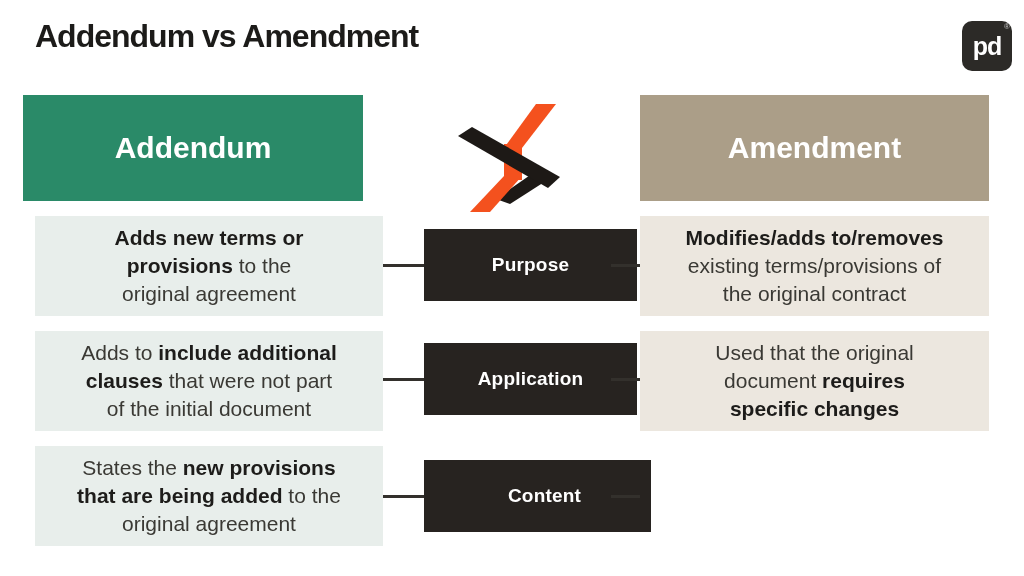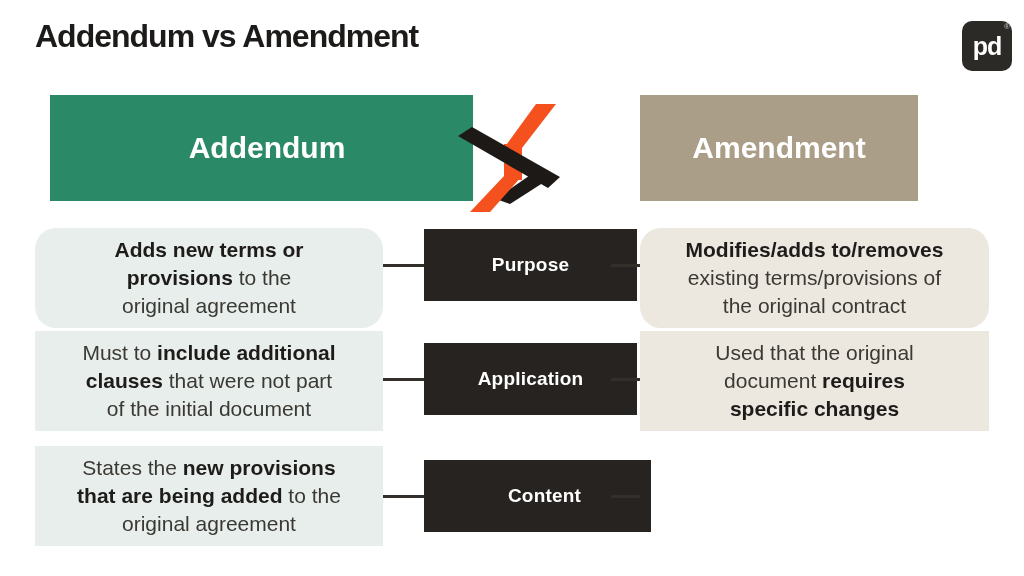--- a/index.html
+++ b/index.html
@@ -19,31 +19,31 @@
   .brand-badge .pd{
     color:#ffffff;font-size:25px;font-weight:700;letter-spacing:-1px;
   }
   .brand-badge .reg{
     position:absolute;top:1px;right:2px;font-size:8px;color:#c9c9c9;font-weight:400;
   }
   .col-header{
     position:absolute;top:95px;height:106px;display:flex;align-items:center;
     justify-content:center;color:#ffffff;font-size:30px;font-weight:700;
   }
-  .col-header.left{left:50px;width:412px;background:var(--left-header-bg,#2a8a68);padding-left:11px;}
-  .col-header.right{left:640px;width:278px;background:var(--right-header-bg,#ab9e88);}
+  .col-header.left{left:23px;width:340px;background:var(--left-header-bg,#2a8a68);}
+  .col-header.right{left:640px;width:349px;background:var(--right-header-bg,#ab9e88);}
   .row-box{
     position:absolute;height:100px;display:flex;align-items:center;justify-content:center;
     text-align:center;font-size:21px;line-height:1.32;color:#3a3934;
     white-space:pre-line;padding:0 12px;box-sizing:border-box;
   }
   .row-box b{color:#1d1c1a;}
   .row-box.left{left:35px;width:348px;background:var(--left-row-bg,#e8eeeb);}
   .row-box.right{left:640px;width:349px;background:var(--right-row-bg,#ece7df);justify-content:center;}
-  .r1{top:228px;border-radius:21px;} .r2{top:331px;} .r3{top:446px;}
+  .r1{top:216px;} .r2{top:331px;} .r3{top:446px;}
   .label-box{
     position:absolute;left:424px;width:213px;height:72px;
     background:var(--label-box-bg,#272320);color:#ffffff;
     display:flex;align-items:center;justify-content:center;
     font-size:19px;font-weight:700;letter-spacing:.2px;
   }
   .lb1{top:229px;} .lb2{top:343px;} .lb3{top:460px;padding-left:14px;}
   .connector{position:absolute;height:3px;background:#33302c;}
   .connector.cl{left:383px;width:41px;}
   .connector.cr{left:611px;width:29px;}
@@ -78,21 +78,21 @@
   <div class="row-box left r1"><span><b>Adds new terms or
 provisions</b><span> to the
 original agreement</span></span></div>
   <div class="connector cl cy1"></div>
   <div class="label-box lb1">Purpose</div>
   <div class="connector cr cy1"></div>
   <div class="row-box right r1"><span><b>Modifies/adds to/removes</b><span>
 existing terms/provisions of
 the original contract</span></span></div>
 
-  <div class="row-box left r2"><span><span>Must to </span><b>include additional
+  <div class="row-box left r2"><span><span>Adds to </span><b>include additional
 clauses</b><span> that were not part
 of the initial document</span></span></div>
   <div class="connector cl cy2"></div>
   <div class="label-box lb2">Application</div>
   <div class="connector cr cy2"></div>
   <div class="row-box right r2"><span><span>Used that the original
 document </span><b>requires
 specific changes</b></span></div>
 
   <div class="row-box left r3"><span><span>States the </span><b>new provisions

